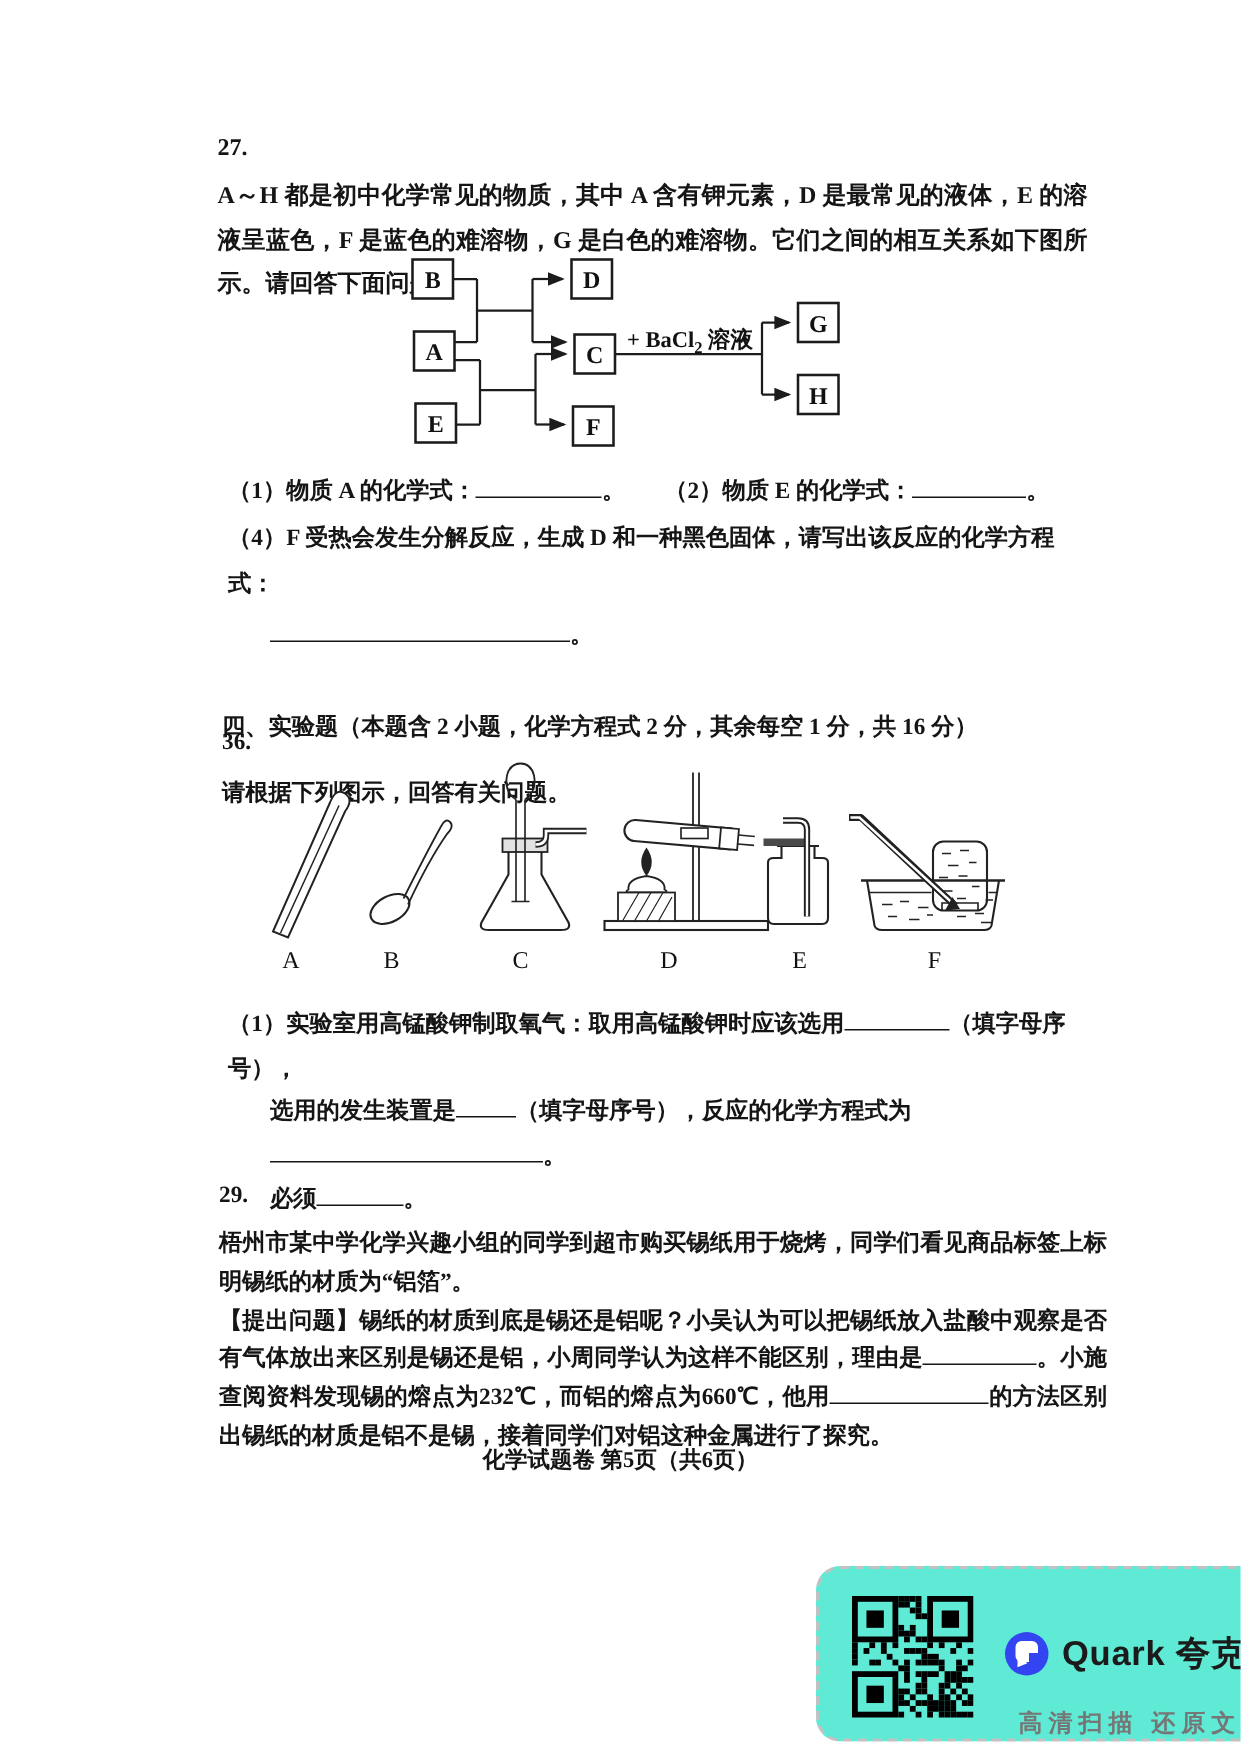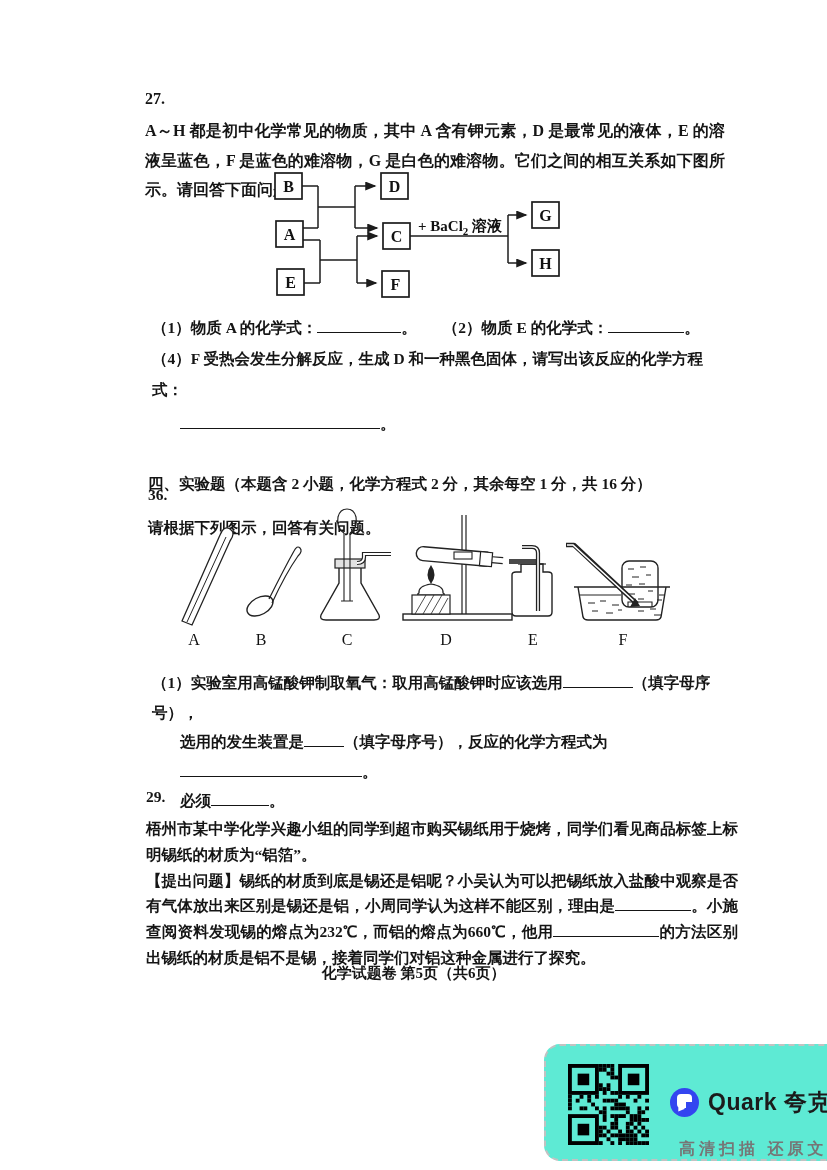--- a/index.html
+++ b/index.html
@@ -16,21 +16,21 @@
   #q27{left:145px;top:84px;width:580px;font-size:16px;line-height:29.5px;}
   #diagram{left:263px;top:162px;}
   #q27-parts{left:152px;top:312px;width:578px;font-size:15.5px;}
   #q27-parts .pline{line-height:31px;}
   #q27-parts .indent{padding-left:28px;}
   #sec4{left:148px;top:452px;font-size:15.5px;font-weight:bold;margin-top:22px;}
   #q28-head{left:148px;top:486px;width:580px;font-size:15.5px;}
   #equip{left:160px;top:503px;}
   #q28-parts{left:152px;top:656px;width:594px;font-size:15.5px;margin-top:12px;}
   #q28-parts .pline{line-height:29.5px;}
-  #q28-parts .indent{padding-left:28px;}
+  #q28-parts .indent{padding-left:28px;font-family:Liberation Mono, monospace;}
   #q29{left:146px;top:784px;width:592px;font-size:15.5px;line-height:25.8px;}
   #q29 .qtext p{margin:0;text-align:justify;}
   #footer{left:0;top:942px;width:827px;text-align:center;font-size:15px;font-weight:600;margin-top:22px;}
   .bl{display:inline-block;border-bottom:1.5px solid #151515;height:0.92em;vertical-align:baseline;}
   .gp{display:inline-block;}
   
   #scanbox{
     left:544px;top:1044px;width:303px;height:117px;box-sizing:border-box;
     border:2px dashed #c2c2c2;border-radius:16px;background:#5eead4;
   }

